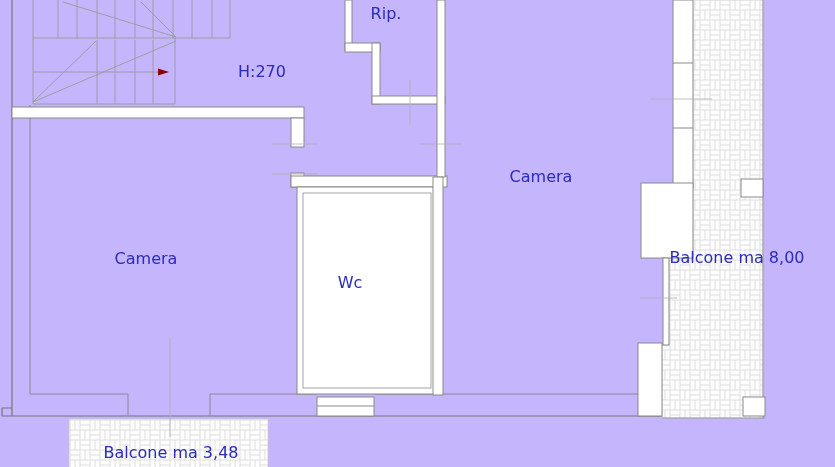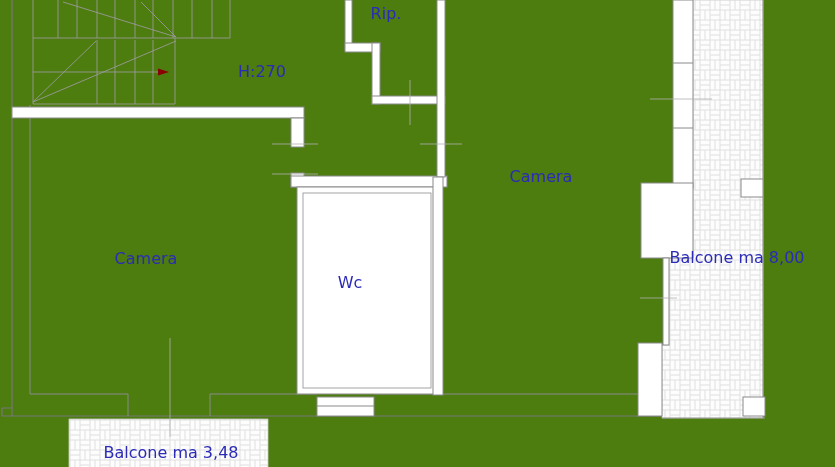--- a/index.html
+++ b/index.html
@@ -1,16 +1,16 @@
 <!DOCTYPE html>
 <html><head>
 <meta charset="utf-8">
 <style>
   html, body { margin: 0; padding: 0; background: #ffffff; }
-  .plan-wrap { width: 835px; height: 467px; position: relative; background: #4d7c0f; overflow: hidden; }
+  .plan-wrap { width: 835px; height: 467px; position: relative; background: #c4b5fd; overflow: hidden; }
   svg { display: block; }
   text {
     font-family: "DejaVu Sans", "Liberation Sans", sans-serif;
     fill: #2b2bb8;
     font-size: 16px;
   }
   .wall { fill: #ffffff; stroke: #8a8a8a; stroke-width: 1; }
   .wline { stroke: #8a8a8a; stroke-width: 1; fill: none; }
   .wline-dark { stroke: #777777; stroke-width: 1.2; fill: none; }
   .thin { stroke: #b0b0b0; stroke-width: 0.8; fill: none; }

